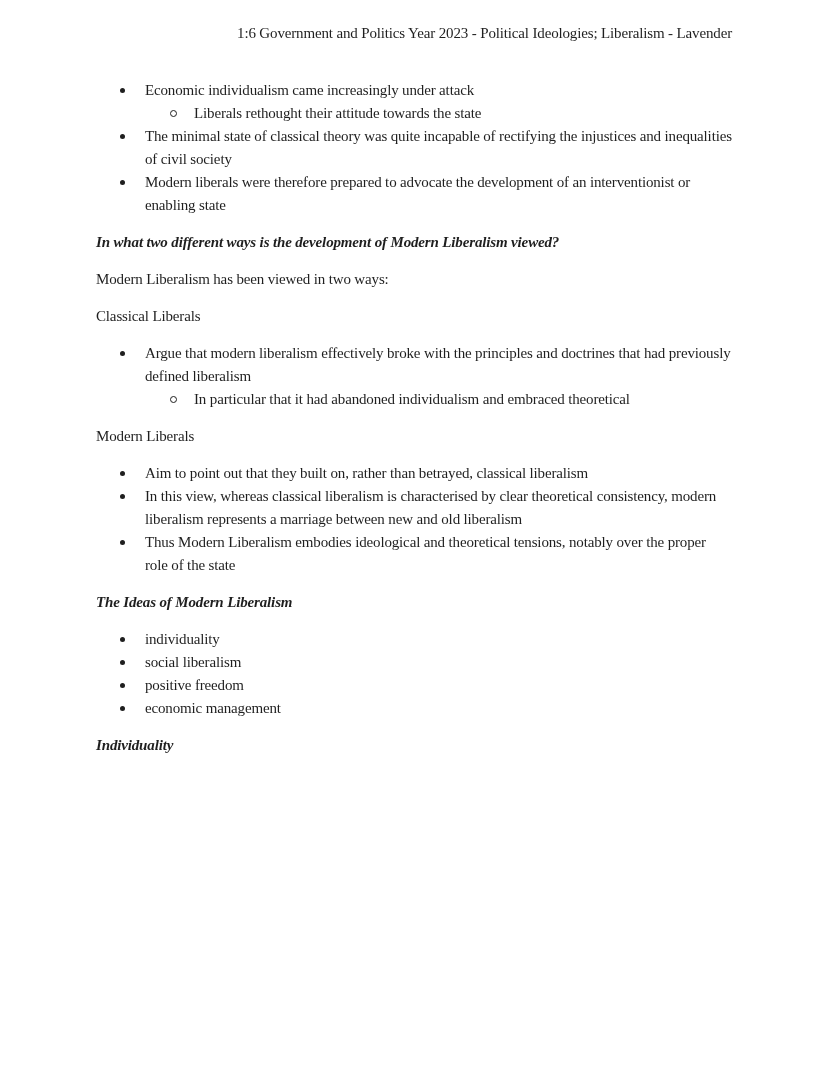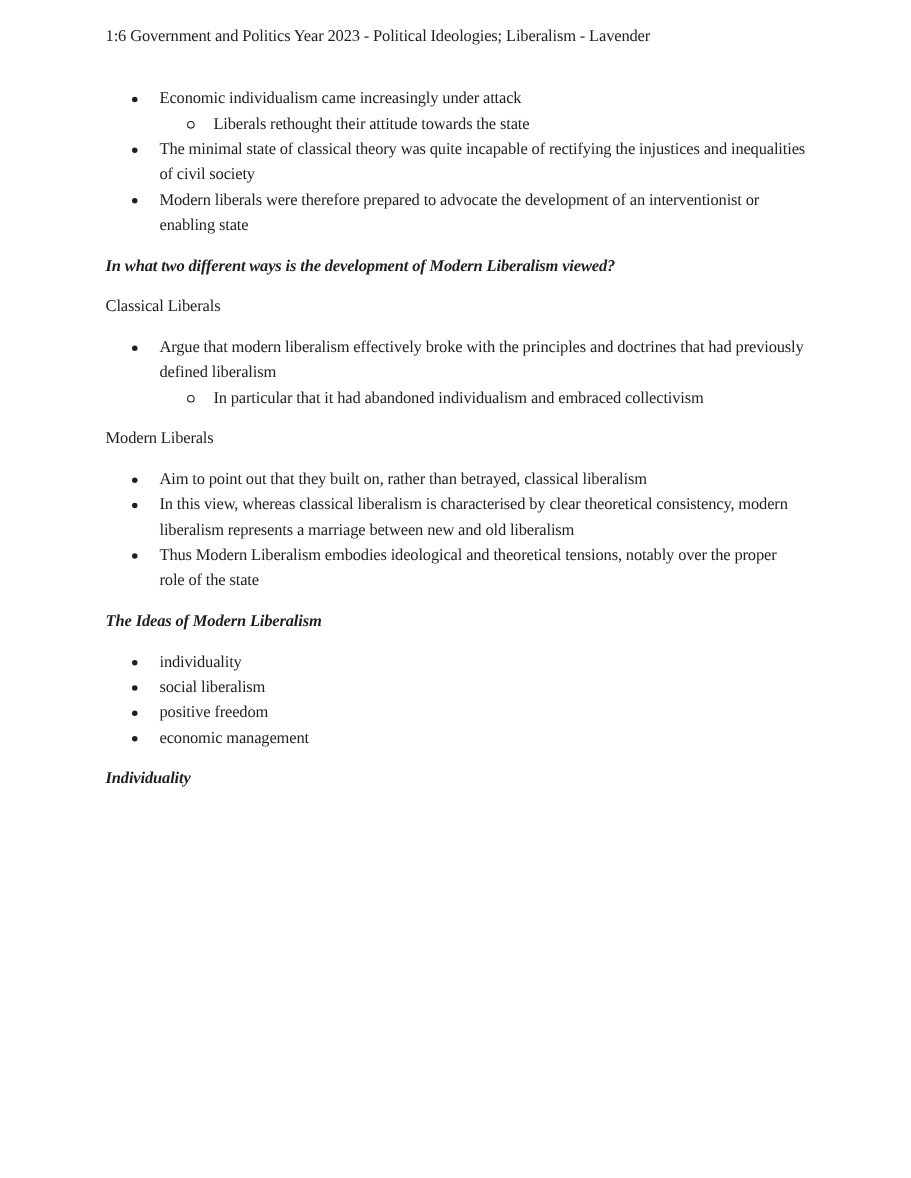--- a/index.html
+++ b/index.html
@@ -10,21 +10,21 @@
     background: #ffffff;
     overflow: hidden;
     font-family: "Liberation Serif", "DejaVu Serif", serif;
     font-size: 15px;
     line-height: 23px;
     letter-spacing: -0.15px;
     color: #1f1f1f;
   }
   .content { padding: 22px 96px 0 96px; }
 
-  .doc-title { margin: 0 0 34px 0; }
+  .doc-title { margin: 0 0 34px 0; text-align: right; }
 
   p { margin: 0 0 14px 0; }
   .q-heading { font-weight: bold; font-style: italic; margin: 0 0 14px 0; font-family: Liberation Serif, serif; }
   .sub-heading { margin: 0 0 14px 0; }
 
   ul.blist { list-style: none; margin: 0 0 14px 0; padding: 0; }
   ul.blist li { position: relative; padding-left: 49px; }
   ul.blist-sub { list-style: none; margin: 0; padding: 0; }
   ul.blist-sub li { position: relative; padding-left: 49px; font-family: Liberation Serif, serif; }
 
@@ -63,31 +63,32 @@
         <span>The minimal state of classical theory was quite incapable of rectifying the injustices and inequalities of civil society</span>
       </li>
       <li>
         <span class="m-disc"></span>
         <span>Modern liberals were therefore prepared to advocate the development of an interventionist or enabling state</span>
       </li>
     </ul>
 
     <p class="q-heading">In what two different ways is the development of Modern Liberalism viewed?</p>
 
+    <p>Modern Liberalism has been viewed in two ways:</p>
 
     <p class="sub-heading">Classical Liberals</p>
 
     <ul class="blist">
       <li>
         <span class="m-disc"></span>
         <span>Argue that modern liberalism effectively broke with the principles and doctrines that had previously defined liberalism</span>
         <ul class="blist-sub">
           <li>
             <span class="m-circle"></span>
-            <span>In particular that it had abandoned individualism and embraced collectivism</span>
+            <span>In particular that it had abandoned individualism and embraced theoretical</span>
           </li>
         </ul>
       </li>
     </ul>
 
     <p class="sub-heading">Modern Liberals</p>
 
     <ul class="blist">
       <li>
         <span class="m-disc"></span>

